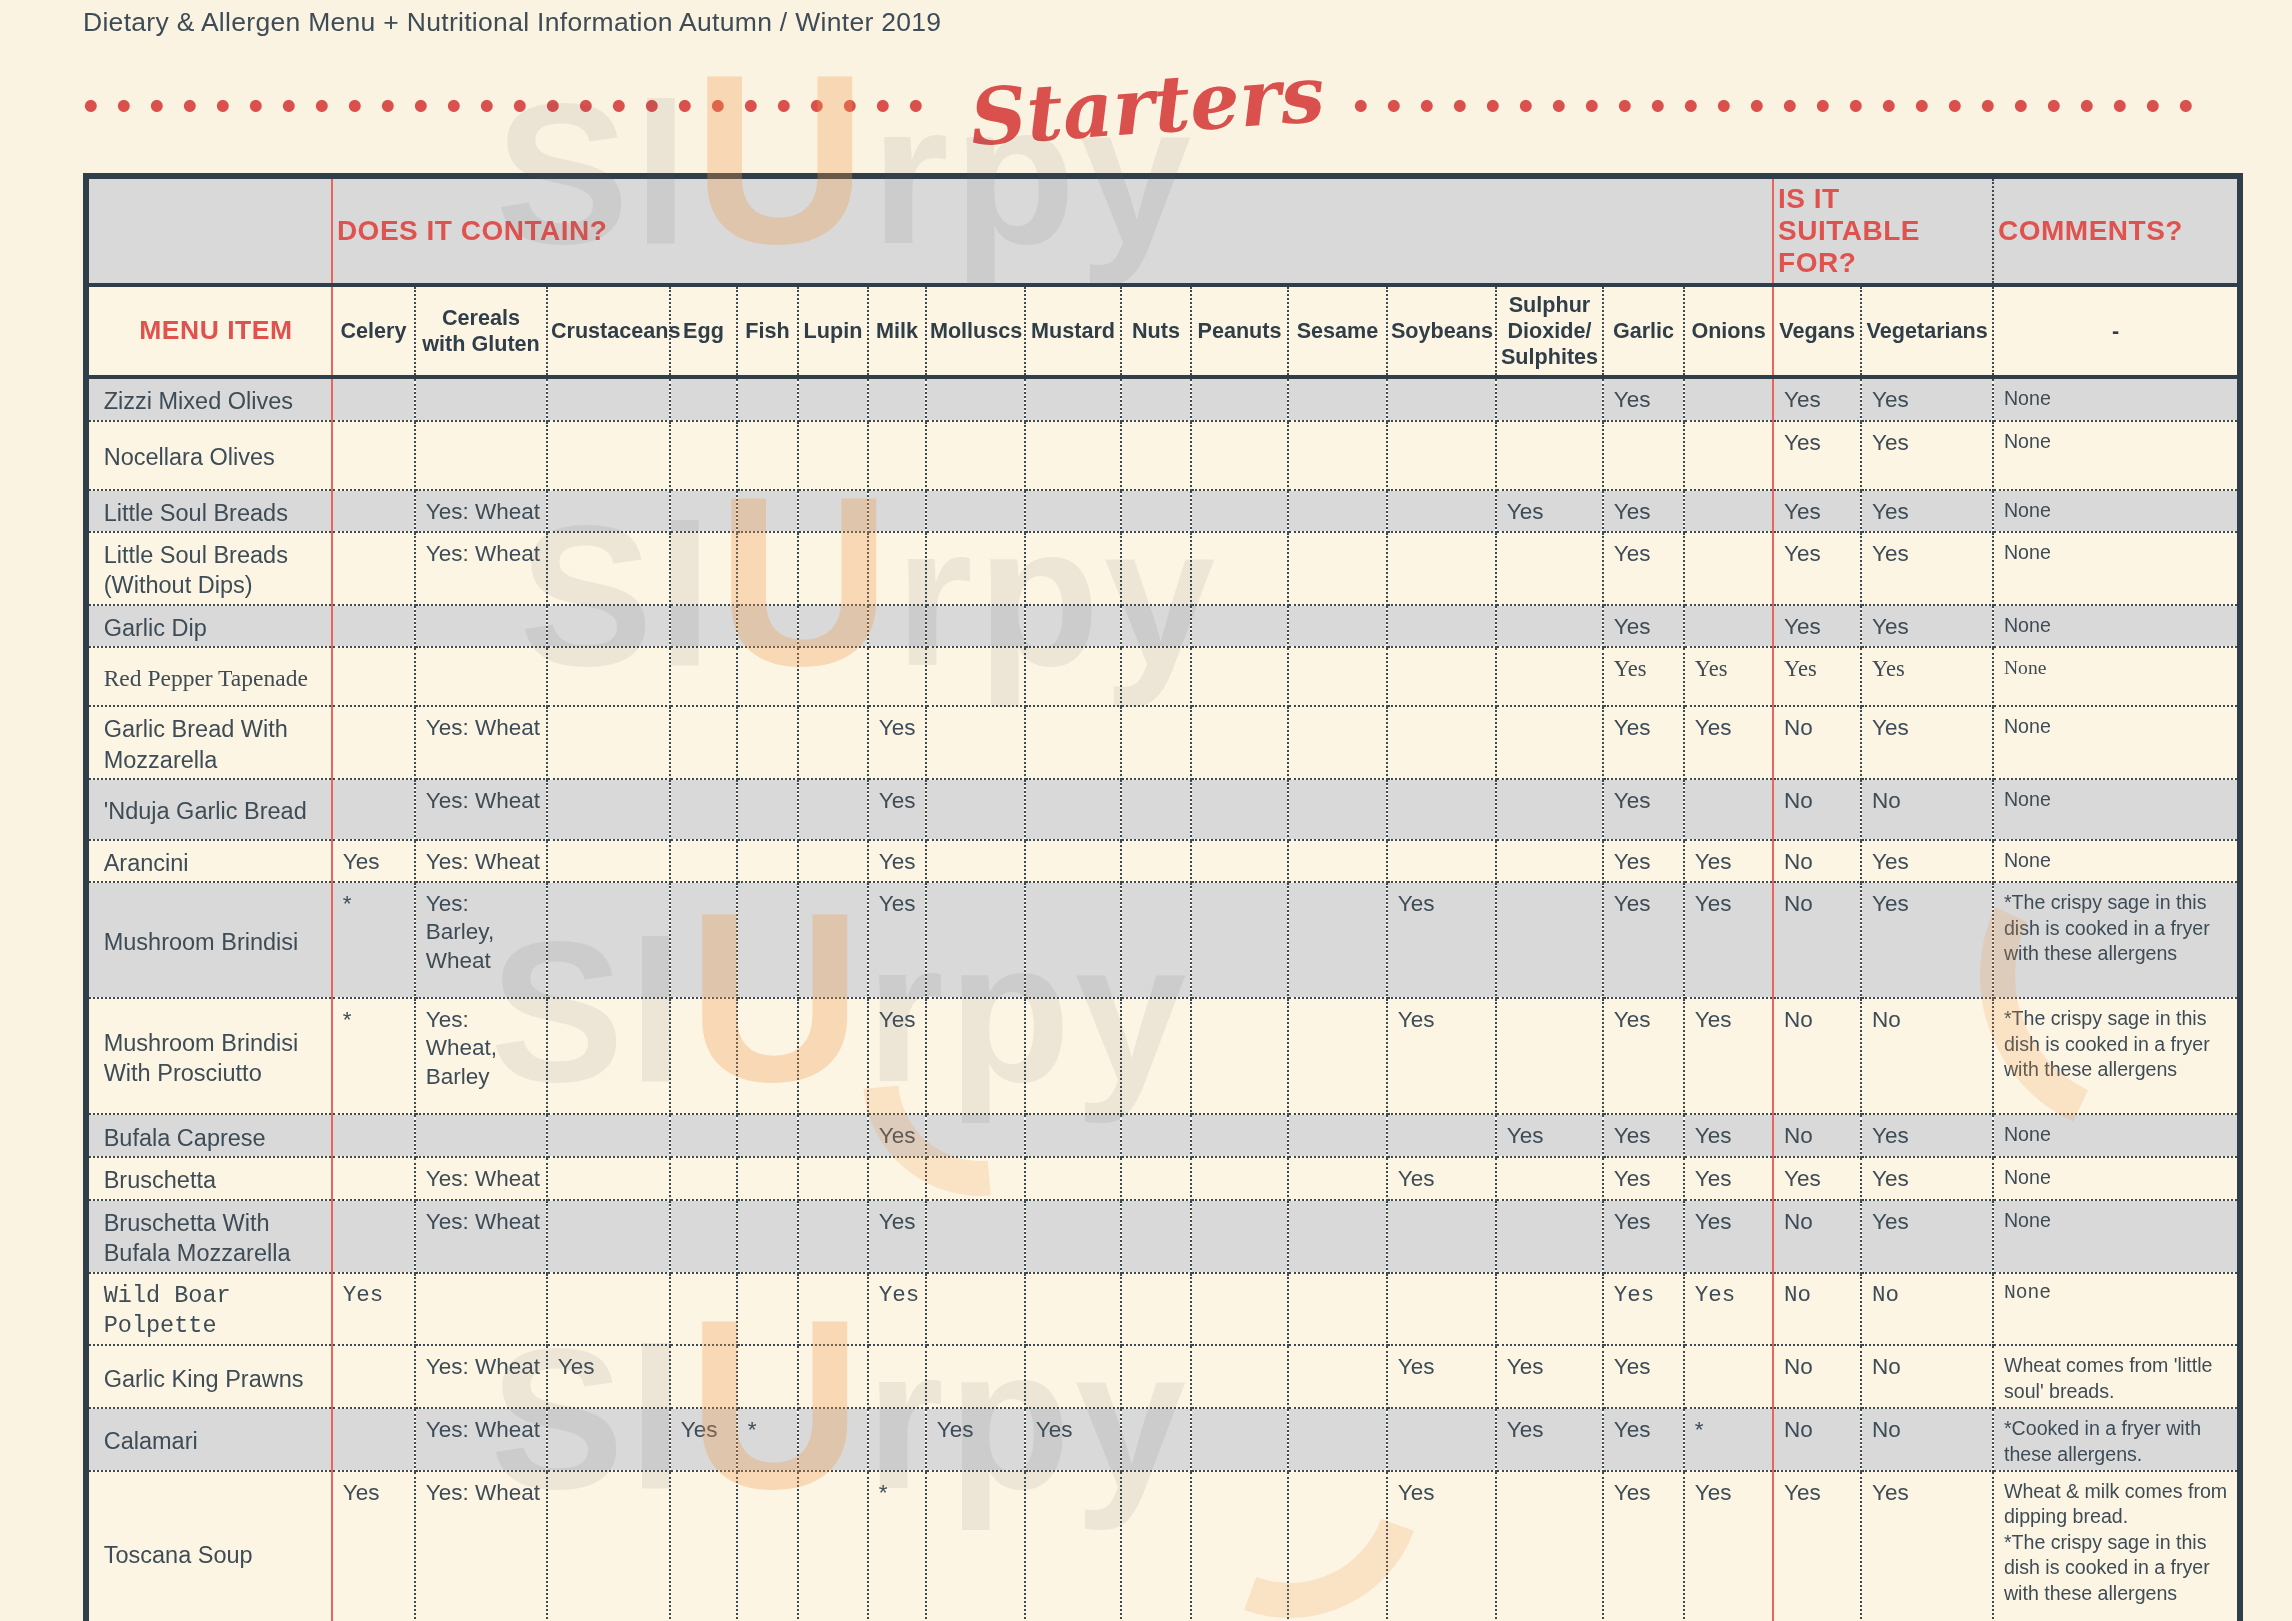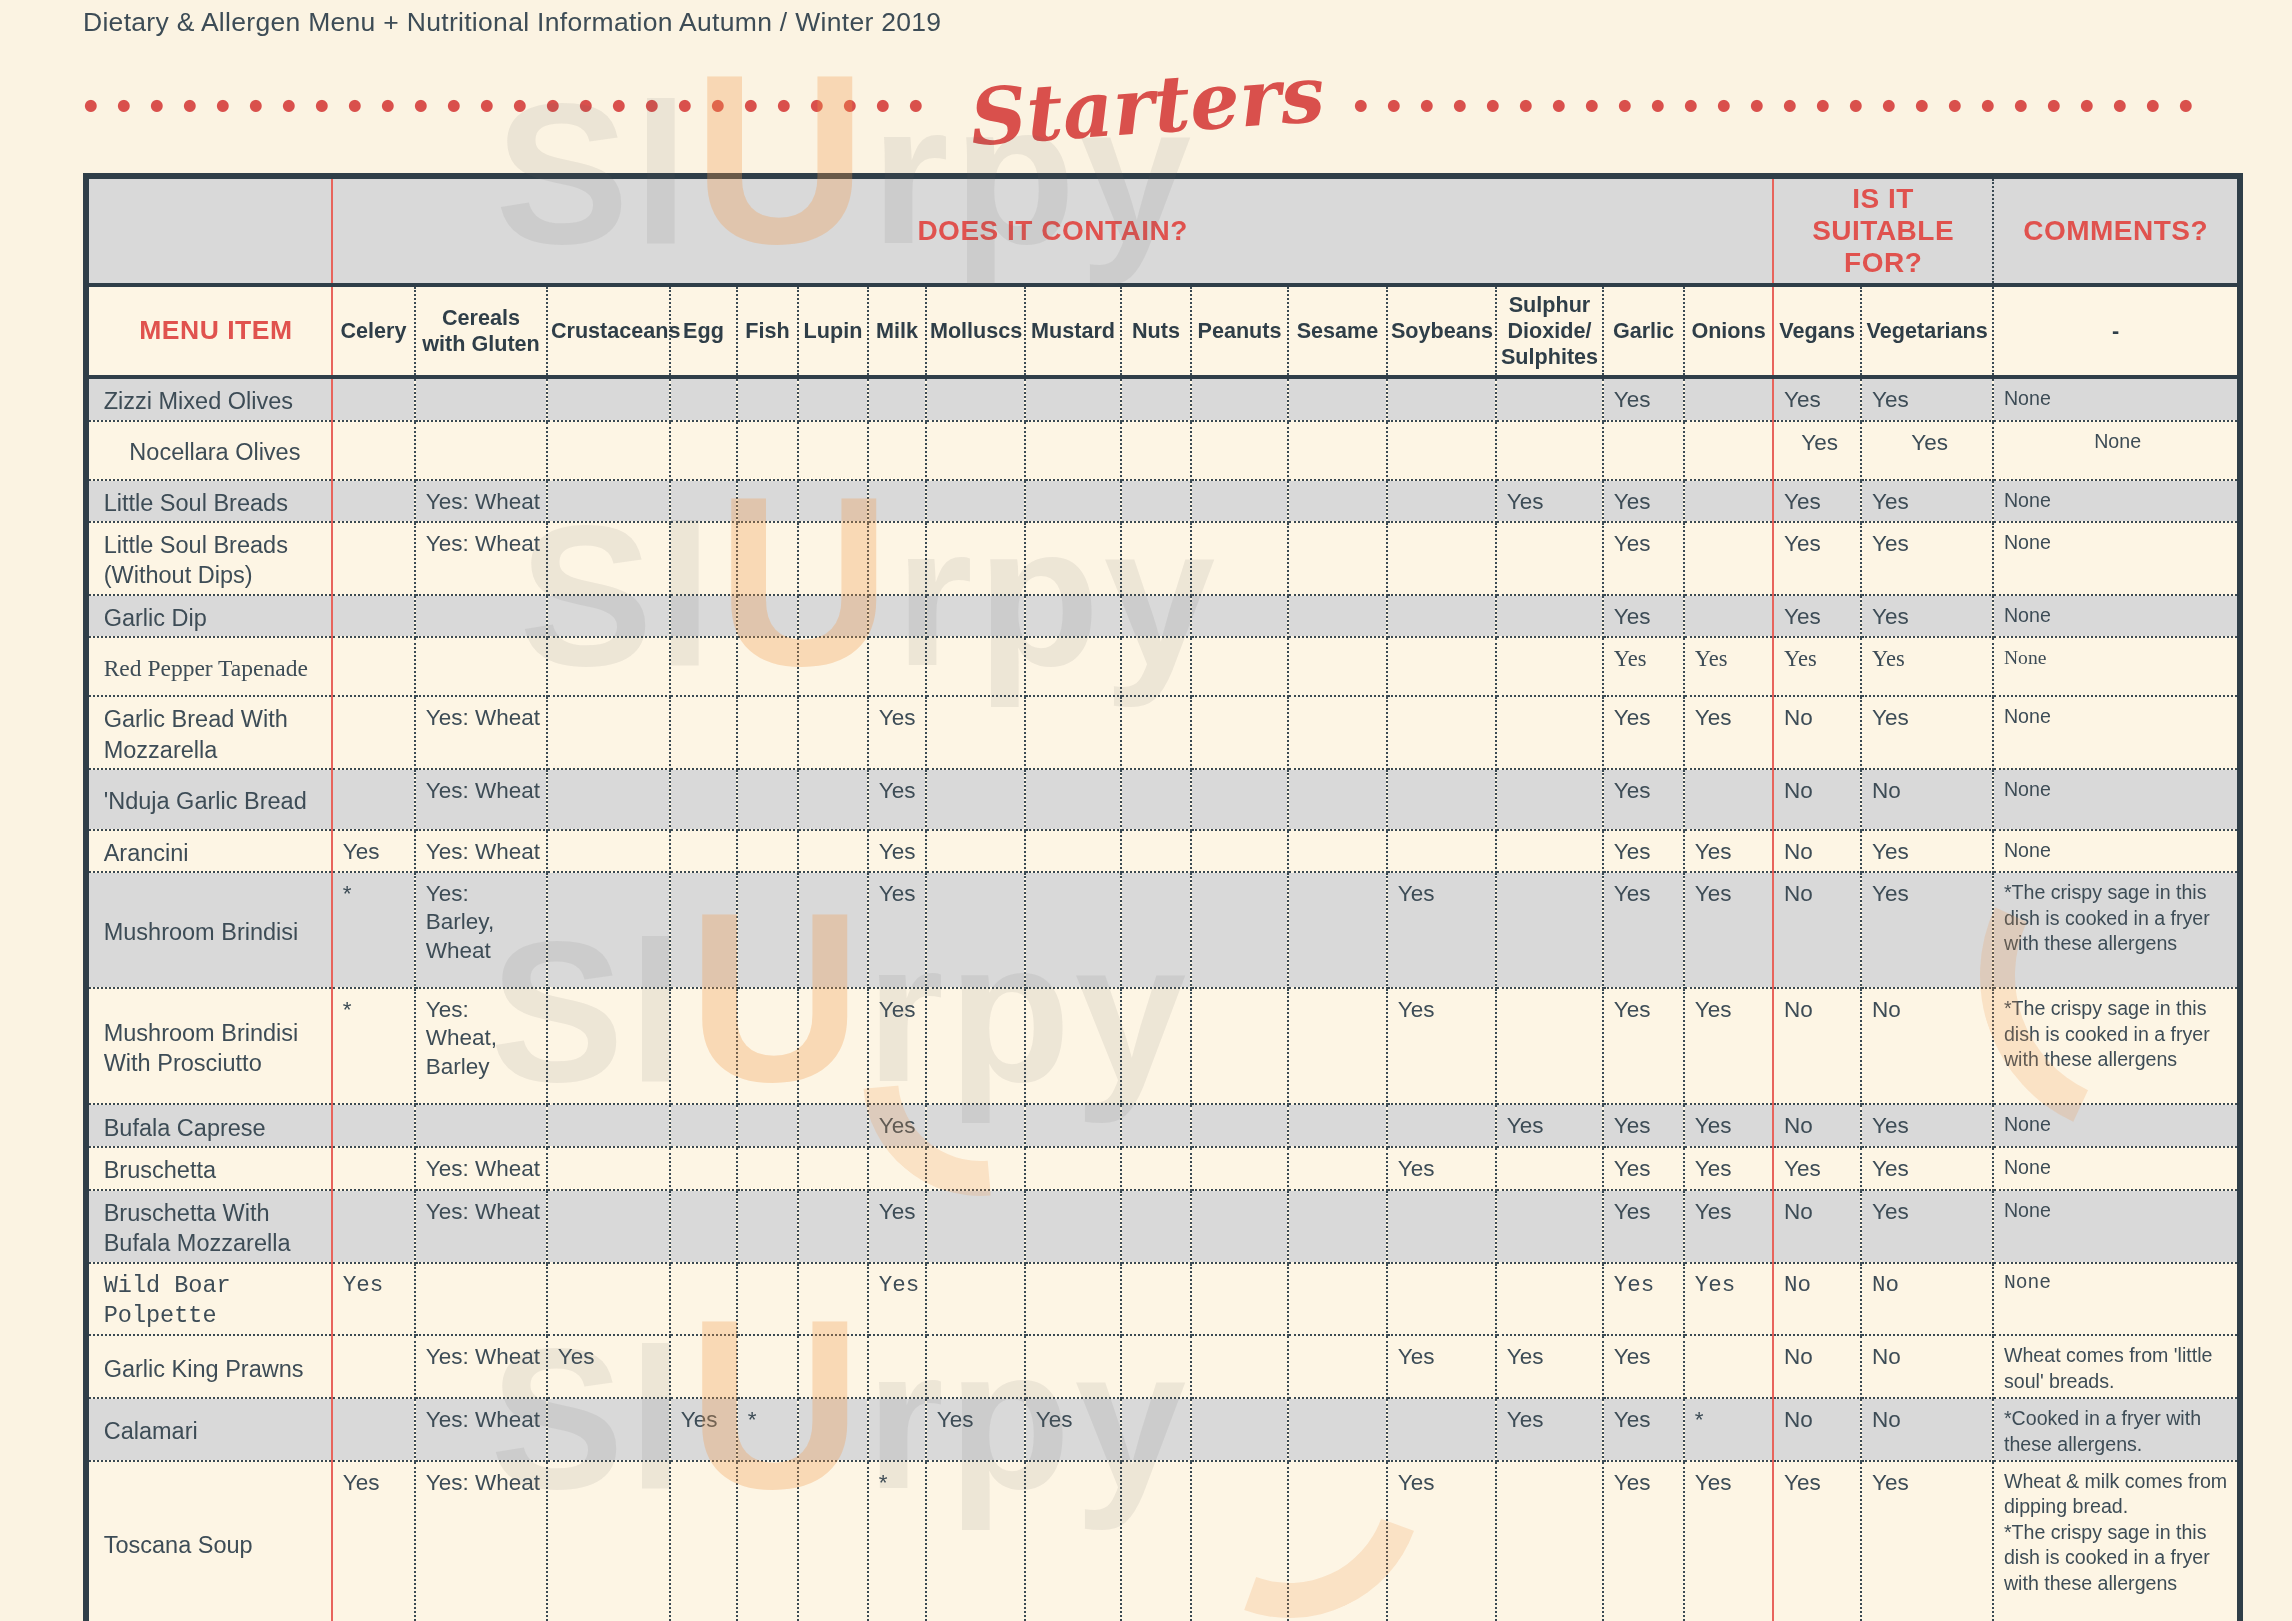--- a/index.html
+++ b/index.html
@@ -30,21 +30,21 @@
     transform: rotate(-4deg); white-space: nowrap;
   }
   table.menu {
     position: absolute; left: 83px; top: 173px; width: 2154px;
     border-collapse: collapse; table-layout: fixed;
     border: 6.9px solid #2f3e48; background: #fdf5e4; z-index: 2;
   }
   th, td { border: 2px dotted #3a4952; }
   .band {
     background: #d9d9d9; color: #e0524e; font-size: 28px; font-weight: bold;
-    text-align: center; vertical-align: middle; height: 71px;
+    text-align: left; vertical-align: middle; height: 71px;
     border-bottom: 4.9px solid #2f3e48; border-top: none; letter-spacing: 0.5px;
     line-height: 1.15; padding: 3.9px; margin-top: 40px;
   }
   .col-h {
     background: #fdf5e4; color: #2f3e48; font-size: 21.6px; font-weight: bold;
     text-align: center; vertical-align: middle; height: 92px;
     border-bottom: 4.9px solid #2f3e48; padding: 2.9px; line-height: 1.2;
   }
   .menu-h {
     text-align: center; color: #e0524e; font-size: 26.5px; padding-left: 14.7px;
@@ -154,21 +154,21 @@
         <td class="c-val"></td>
         <td class="c-val"></td>
         <td class="c-val"></td>
         <td class="c-val"></td>
         <td class="c-val">Yes</td>
         <td class="c-val red-r"></td>
         <td class="c-val">Yes</td>
         <td class="c-val">Yes</td>
         <td class="c-val c-comment">None</td>
       </tr>
-      <tr class="cream" style="height: 59px; text-align: center;">
+      <tr class="cream" style="height: 69px;">
         <td class="c-menu red-r">Nocellara Olives</td>
         <td class="c-val"></td>
         <td class="c-val"></td>
         <td class="c-val"></td>
         <td class="c-val"></td>
         <td class="c-val"></td>
         <td class="c-val"></td>
         <td class="c-val"></td>
         <td class="c-val"></td>
         <td class="c-val"></td>

